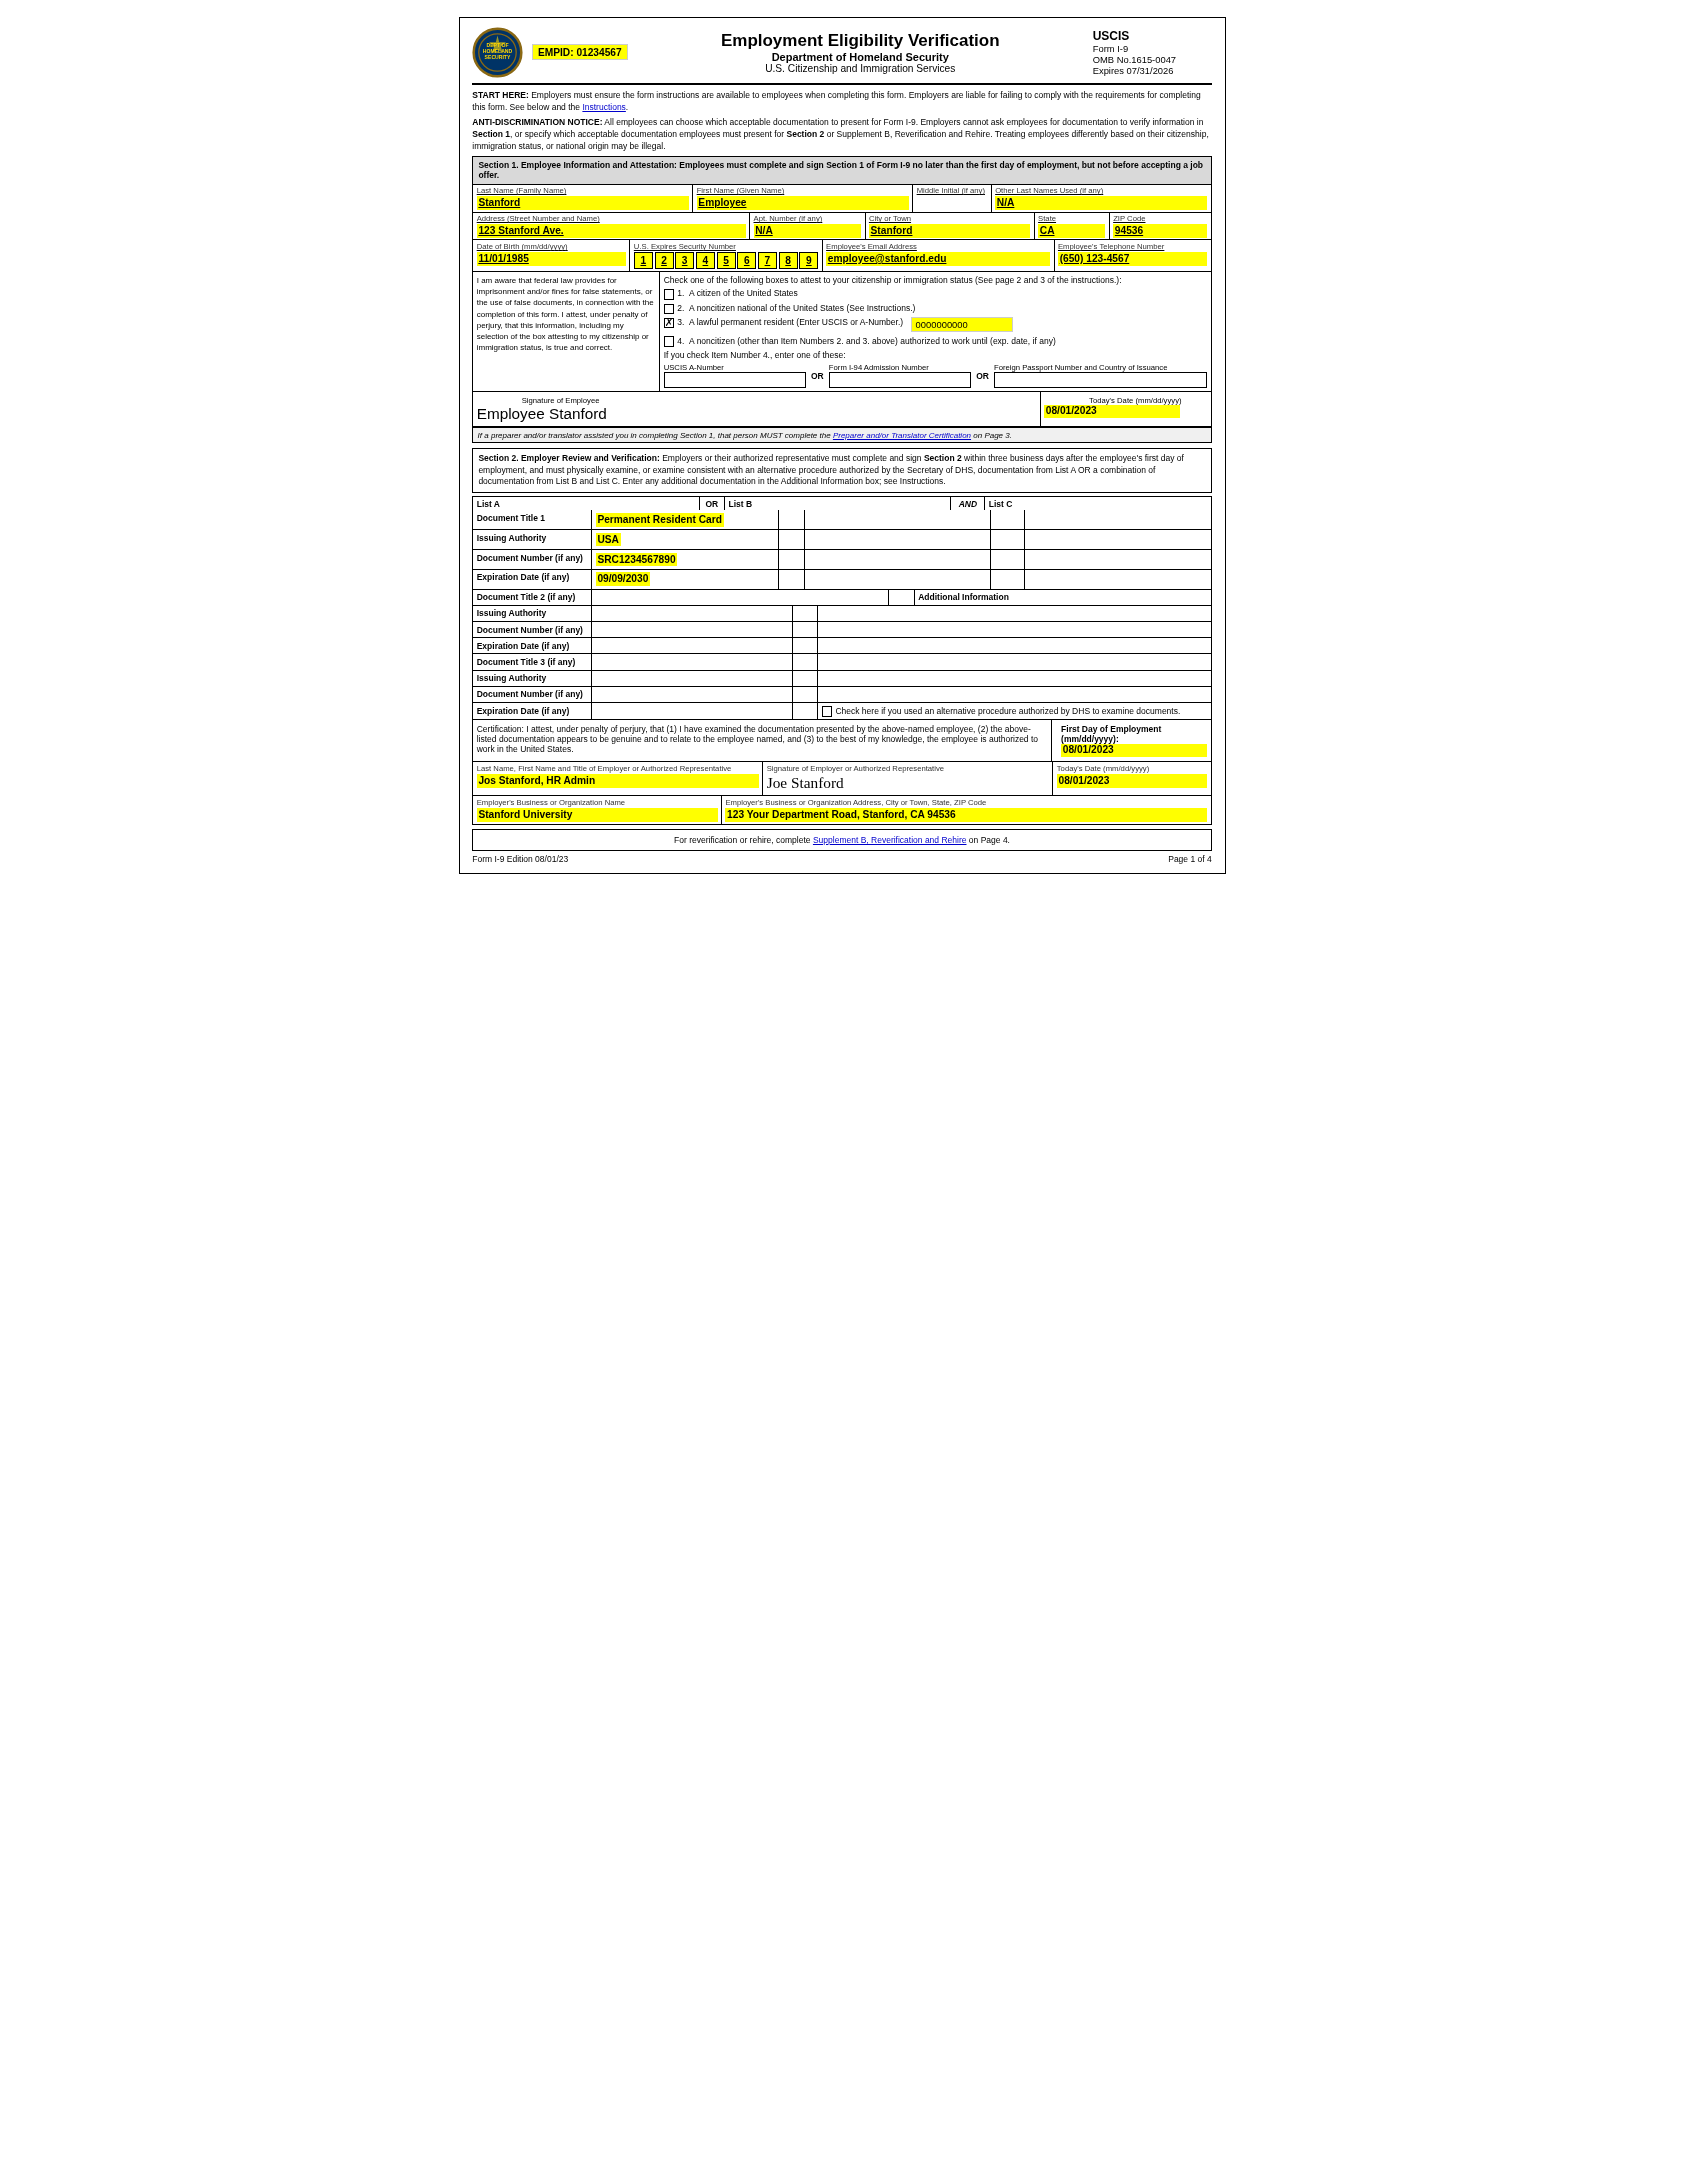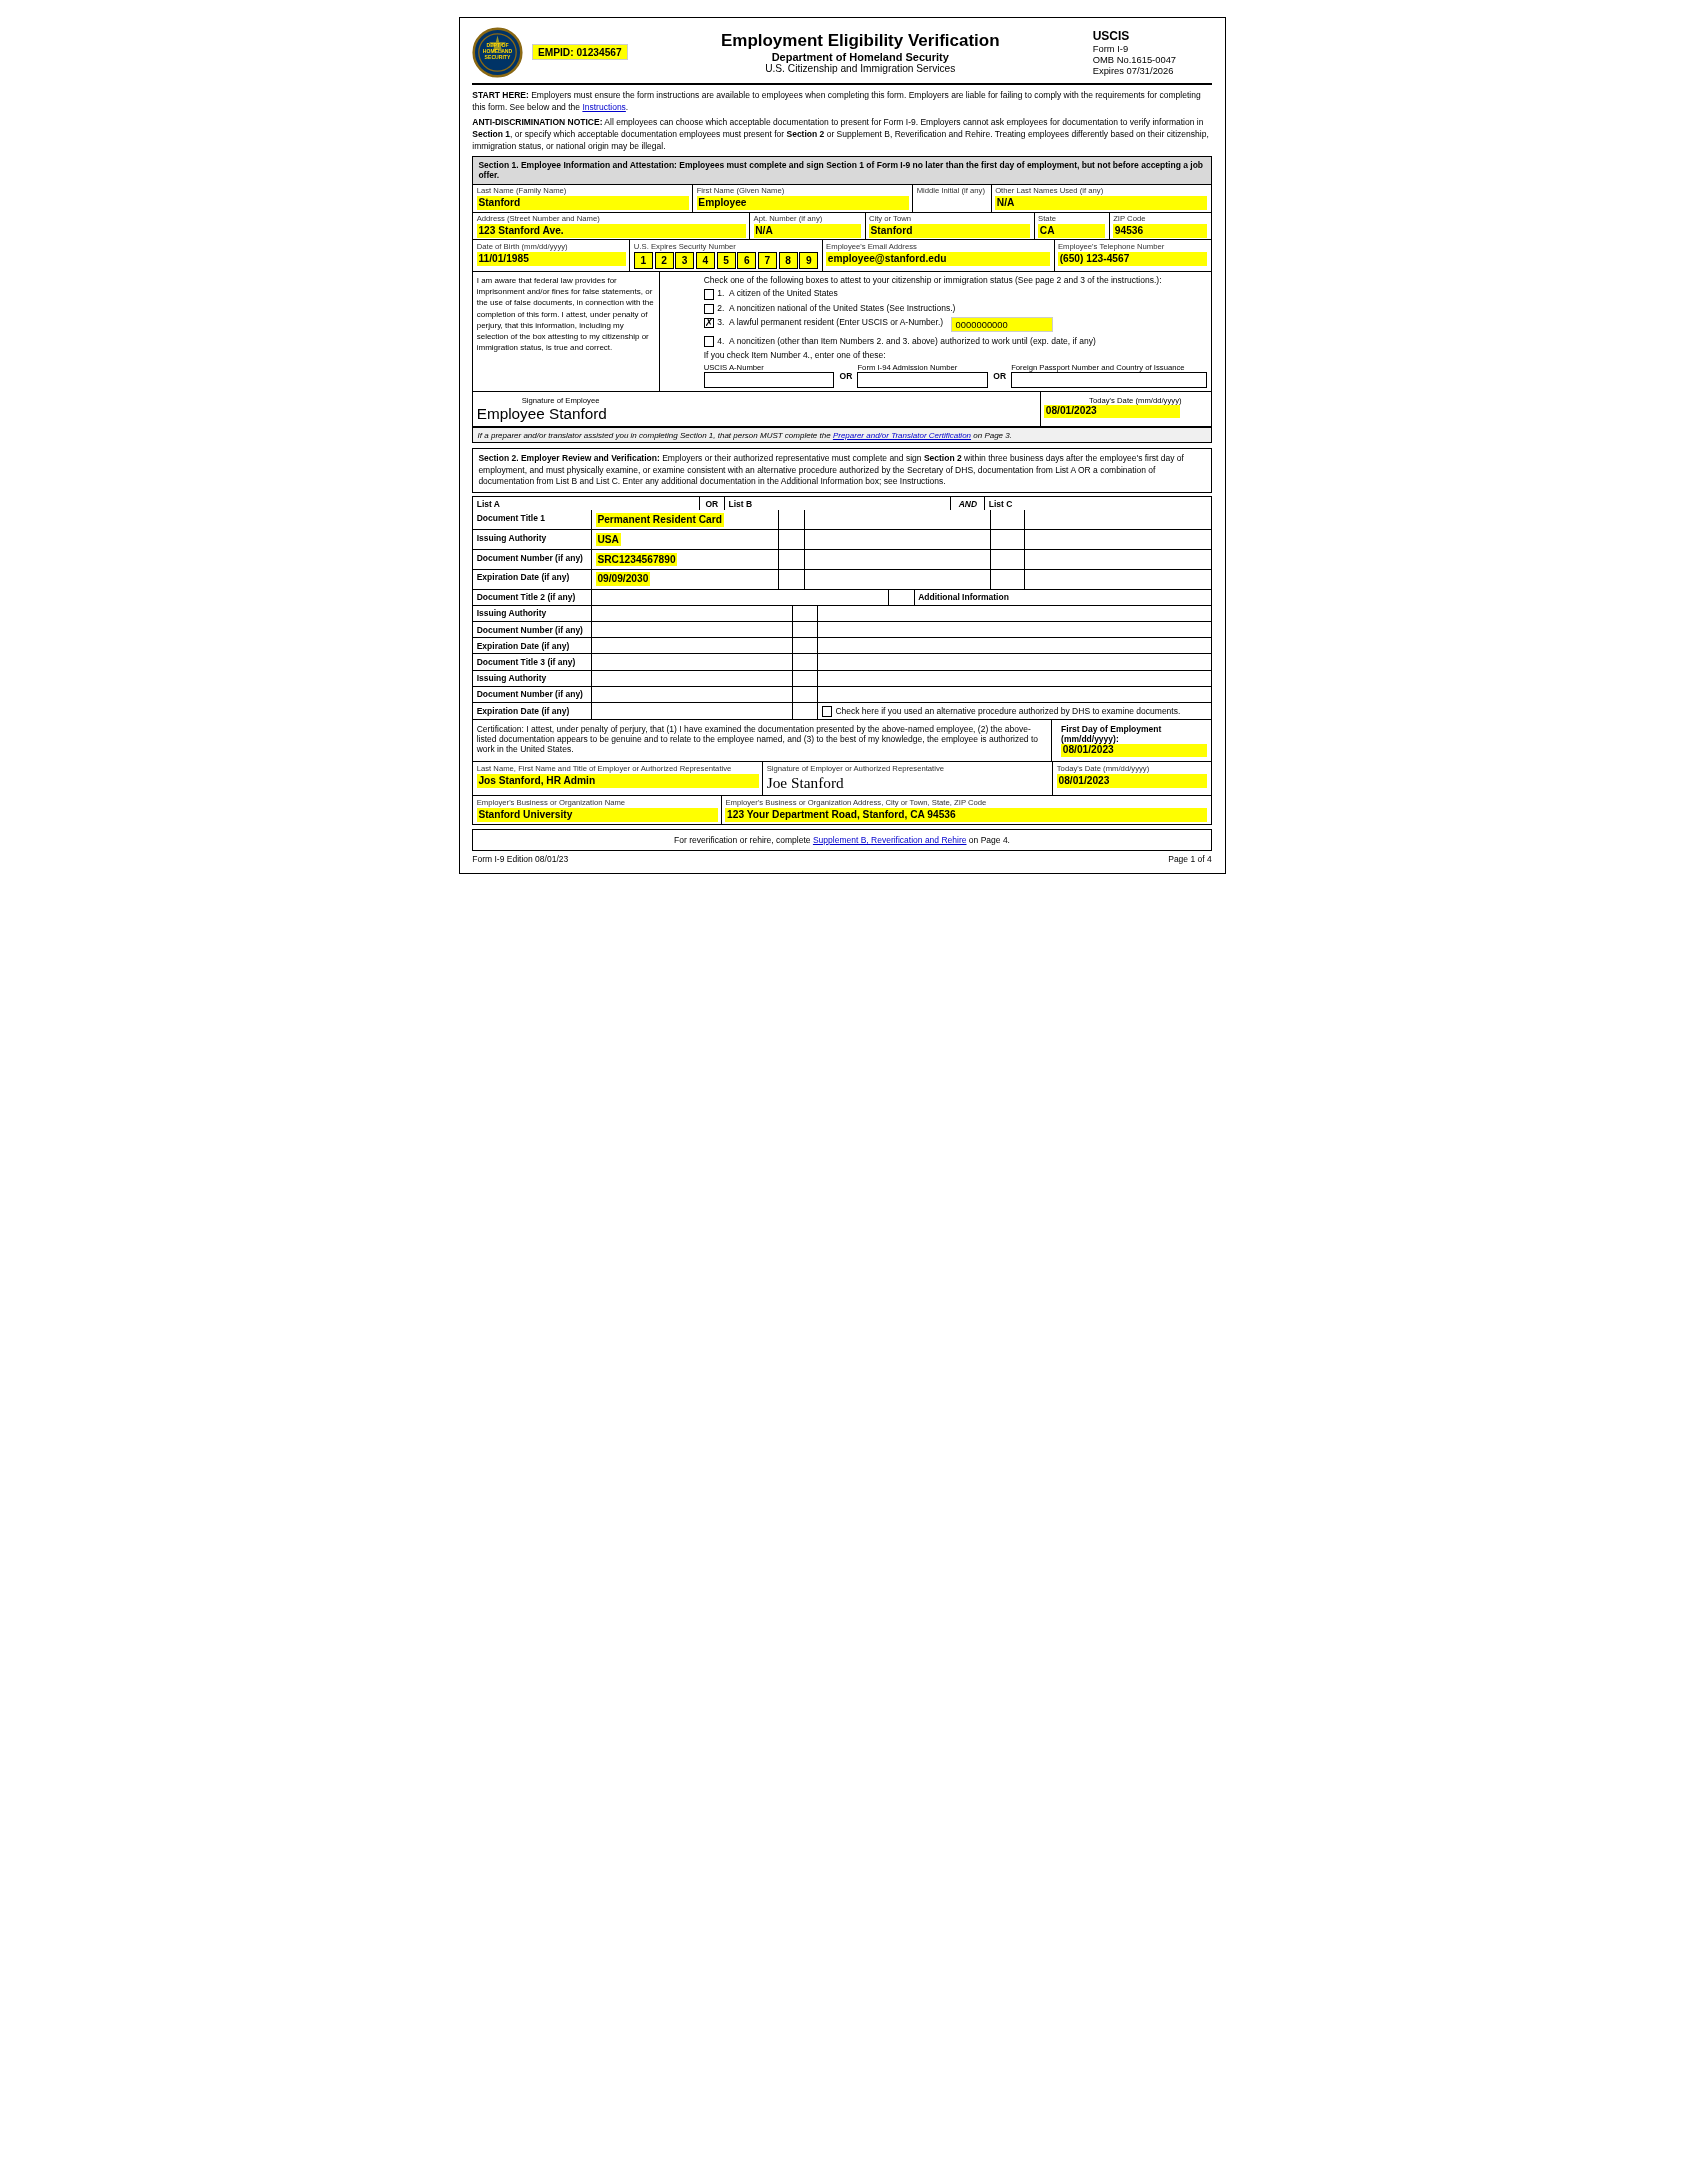--- a/index.html
+++ b/index.html
@@ -91,20 +91,21 @@
       display: flex;
       border-bottom: 0.9px solid #000;
     }
     .form-row:last-child {
       border-bottom: none;
     }
     .form-cell {
       border-right: 0.9px solid #000;
       padding: 1.7px 3.4px;
       flex: 1;
+      text-decoration: underline;
     }
     .form-cell:last-child {
       border-right: none;
     }
     .field-label {
       font-size: 7.7px;
       color: #333;
       display: block;
       margin-bottom: 0.9px;
     }
@@ -135,21 +136,20 @@
       display: flex;
       align-items: center;
       justify-content: center;
       font-weight: bold;
       font-size: 10.2px;
     }
     
     .attest-row {
       display: flex;
       border-bottom: 0.9px solid #000;
-      gap: 40px;
     }
     .attest-left {
       width: 187px;
       border-right: 0.9px solid #000;
       padding: 3.4px;
       font-size: 8px;
       line-height: 1.4;
     }
     .attest-right {
       flex: 1;

